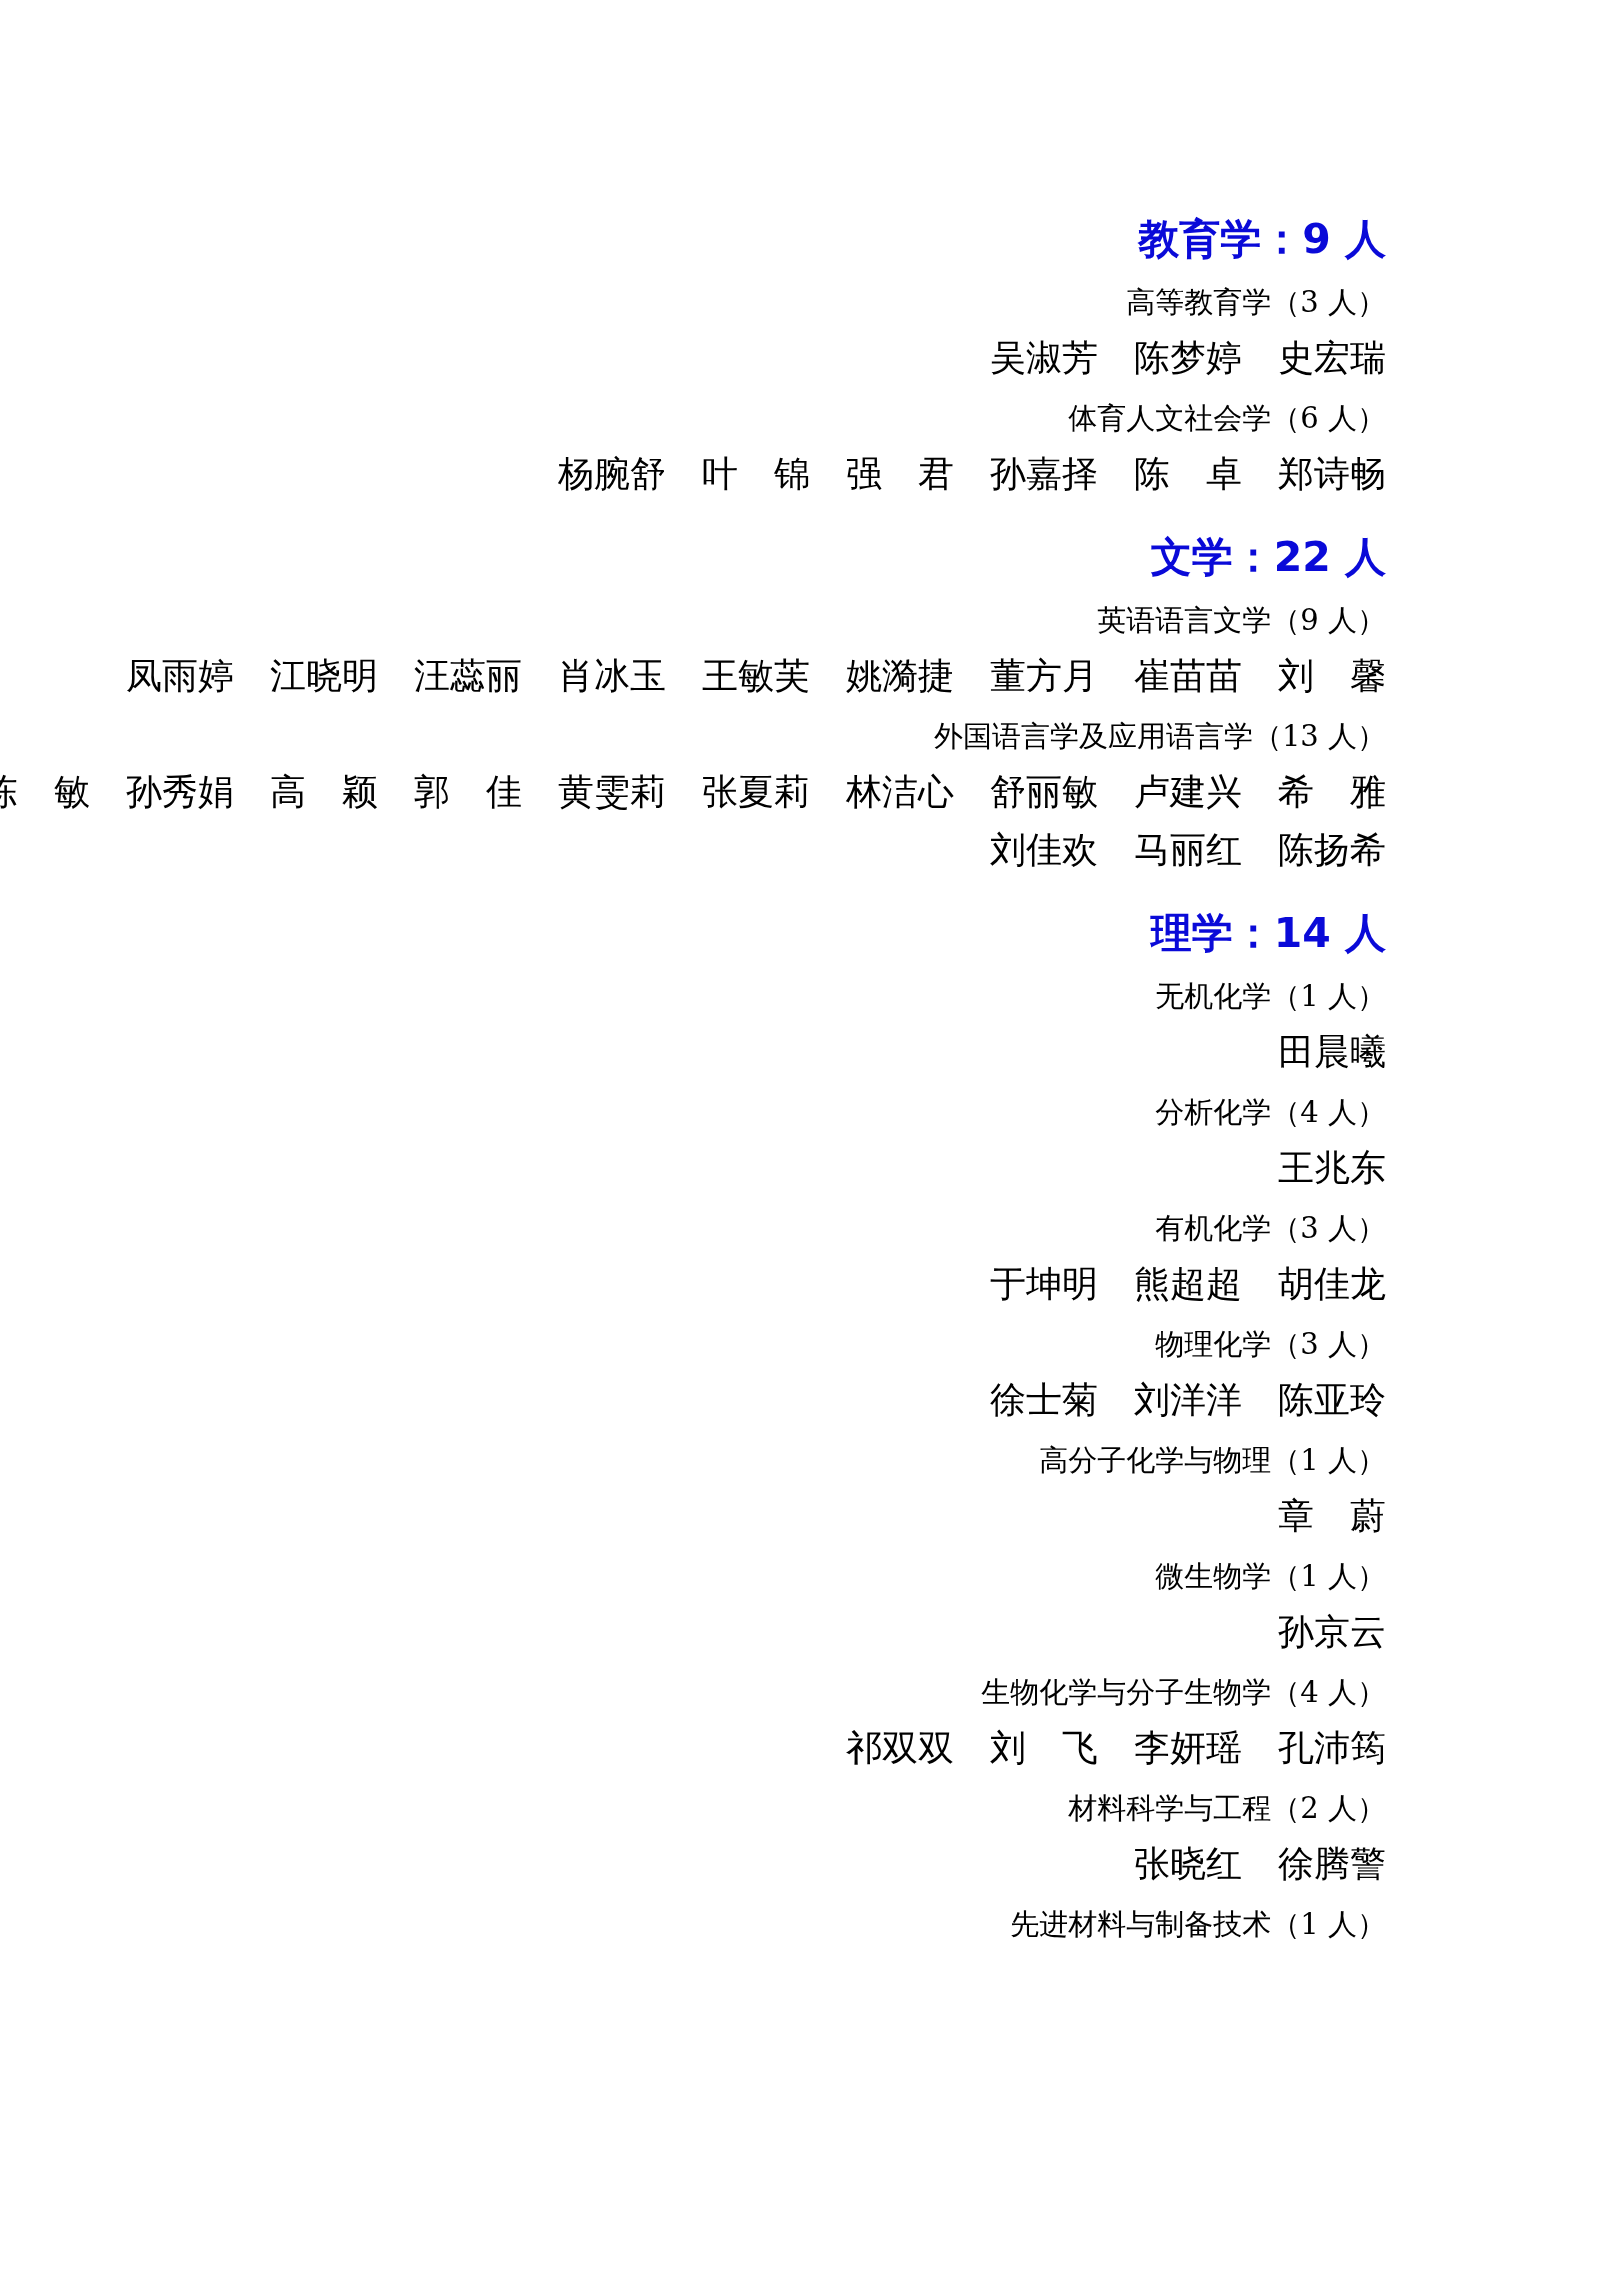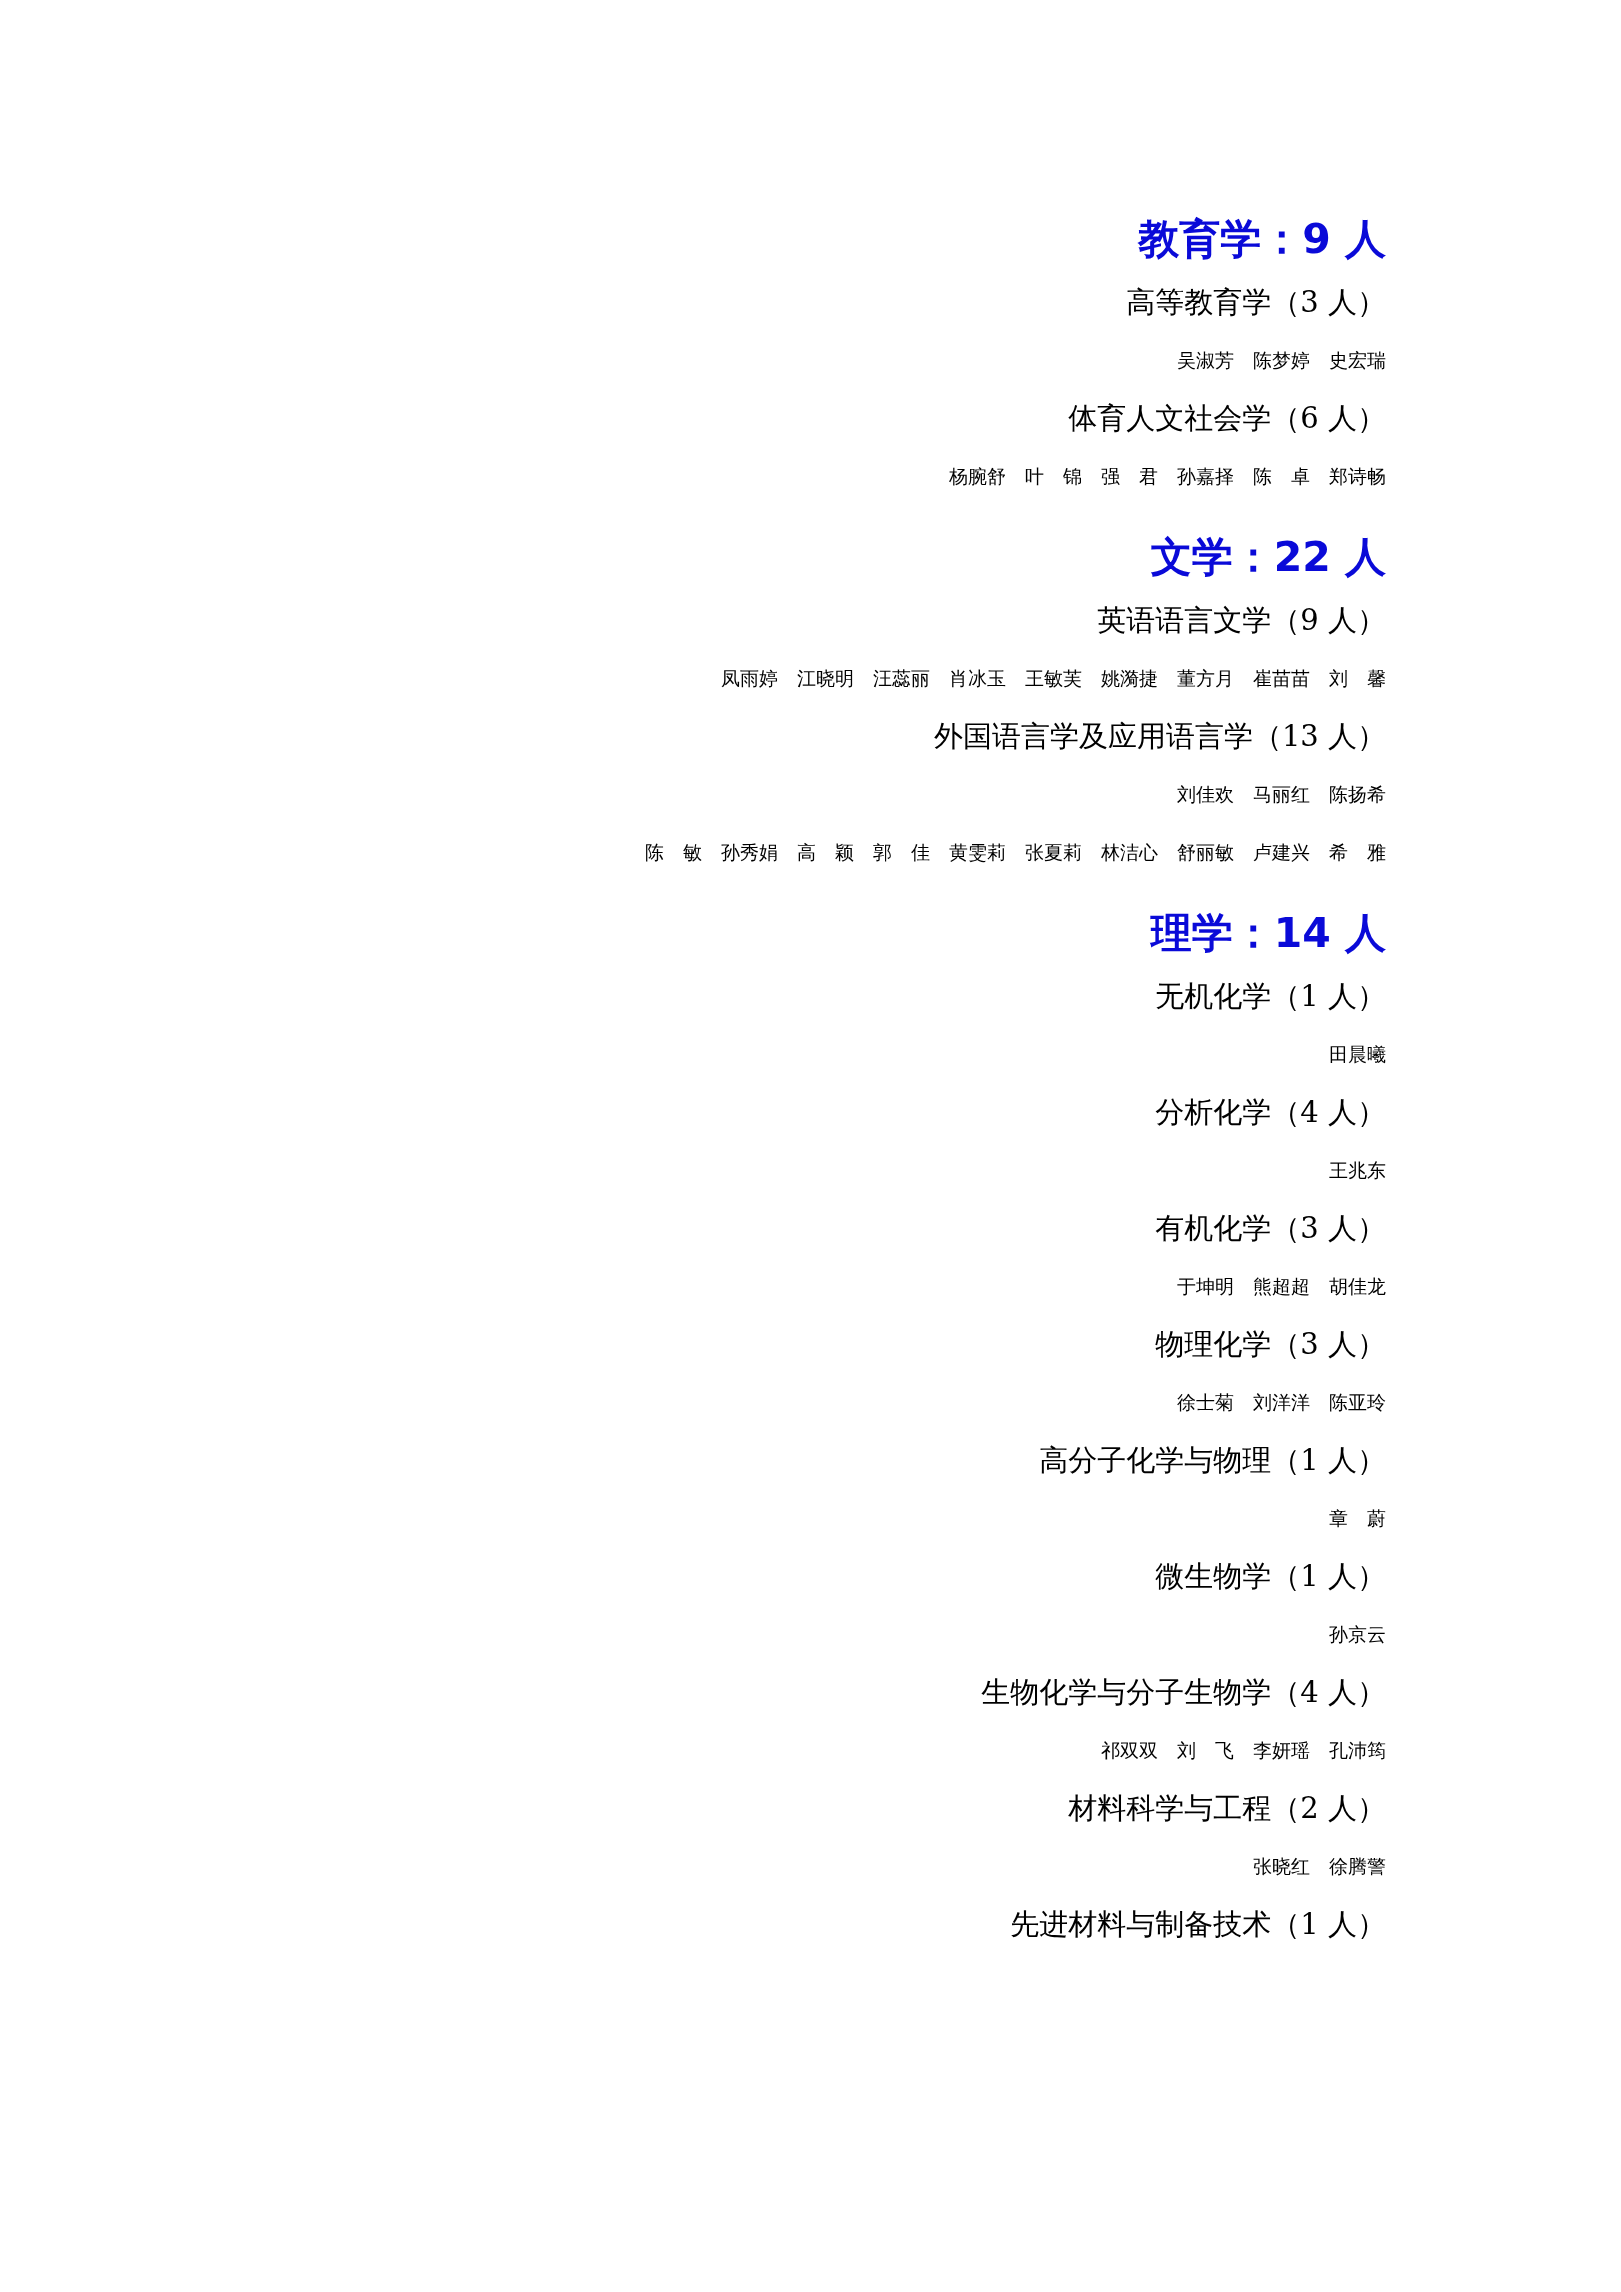--- a/index.html
+++ b/index.html
@@ -32,23 +32,23 @@
   .group { display: flex; flex-direction: column; }
   .group-heading {
     font-family: "DejaVu Serif", "Liberation Serif", serif;
     font-weight: normal;
     font-size: 29px;
     line-height: 29px;
     margin: 0 0 29px 0;
     white-space: pre;
   }
   .name-line {
-    font-family: Liberation Sans, sans-serif;
+    font-family: Liberation Mono, monospace;
     font-weight: normal;
-    font-size: 19px;
+    font-size: 36px;
     line-height: 29px;
     margin: 0 0 29px 0;
     white-space: pre;
   }
 </style>
 </head>
 <body>
 
 <div class="page">
 
@@ -65,22 +65,22 @@
   </div>
 
   <div class="section">
     <p class="section-title">文学：22 人</p>
     <div class="group">
       <p class="group-heading">英语语言文学（9 人）</p>
       <p class="name-line">凤雨婷　江晓明　汪蕊丽　肖冰玉　王敏芙　姚漪捷　董方月　崔苗苗　刘　馨</p>
     </div>
     <div class="group">
       <p class="group-heading">外国语言学及应用语言学（13 人）</p>
+      <p class="name-line">陈　敏　孙秀娟　高　颖　郭　佳　黄雯莉　张夏莉　林洁心　舒丽敏　卢建兴　希　雅</p>
       <p class="name-line">刘佳欢　马丽红　陈扬希</p>
-      <p class="name-line">陈　敏　孙秀娟　高　颖　郭　佳　黄雯莉　张夏莉　林洁心　舒丽敏　卢建兴　希　雅</p>
     </div>
   </div>
 
   <div class="section">
     <p class="section-title">理学：14 人</p>
     <div class="group">
       <p class="group-heading">无机化学（1 人）</p>
       <p class="name-line">田晨曦</p>
     </div>
     <div class="group">

